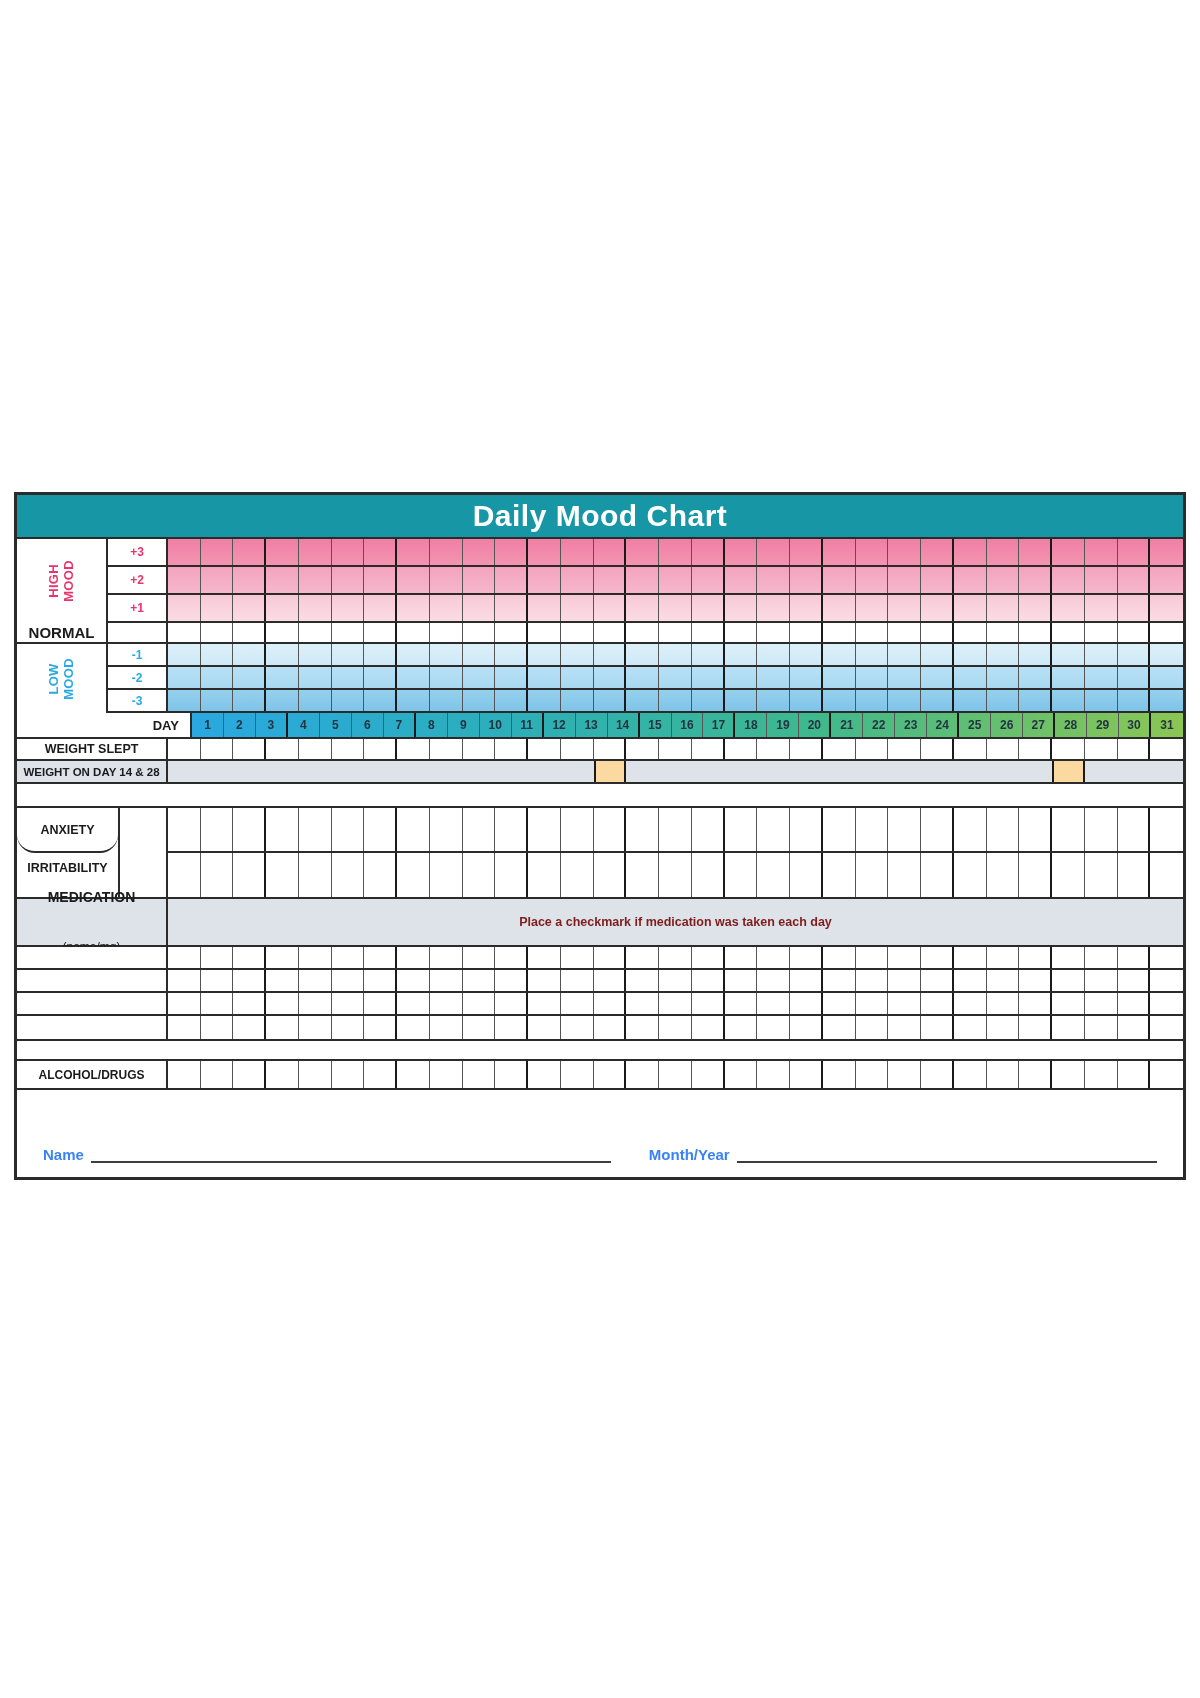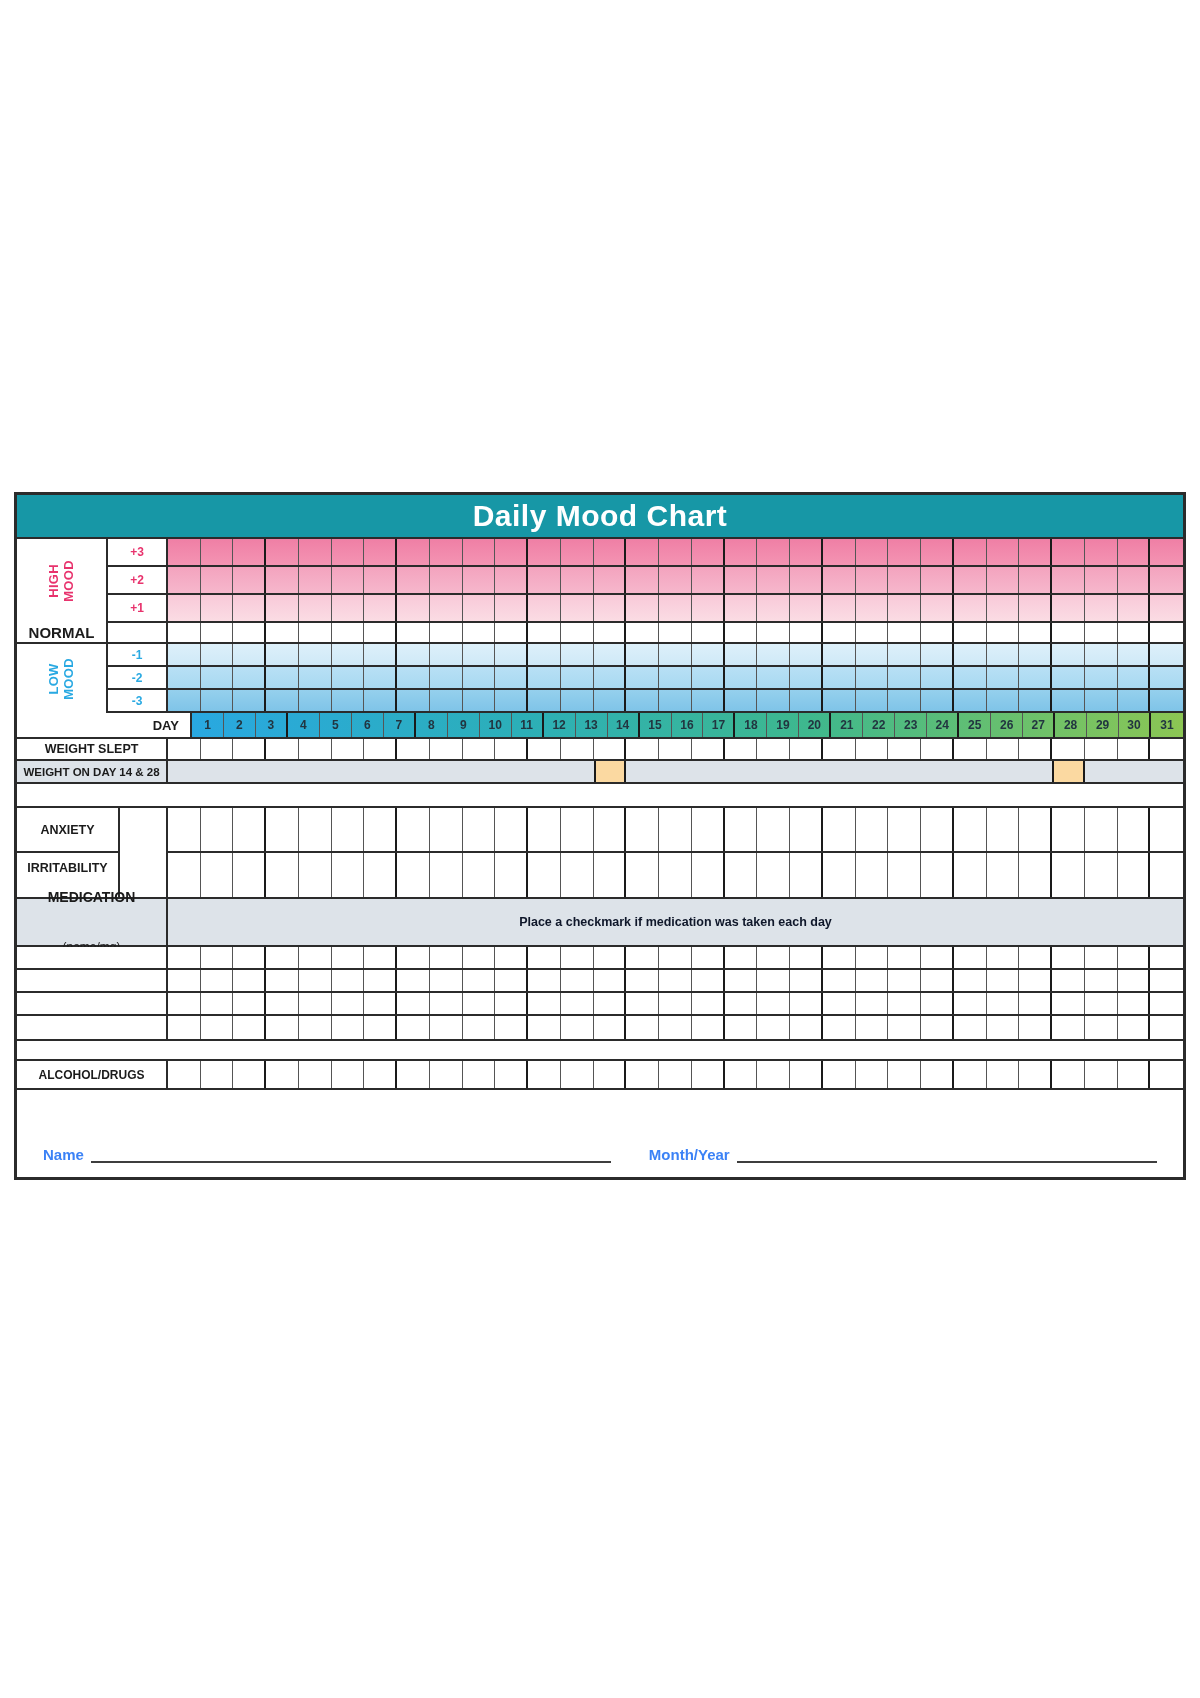--- a/index.html
+++ b/index.html
@@ -62,33 +62,33 @@
   .day-lab{justify-content:flex-end;padding-right:11px;font-size:13px;}
   .hours-lab{font-size:12.5px;}
   .weight-lab{font-size:11.5px;background:var(--panel-gray);}
   .weight-strip .dc{border-right:none;background:var(--panel-gray);}
   .weight-strip .dc.hl{background:var(--highlight-orange);
     border-left:2px solid var(--grid-major);border-right:2px solid var(--grid-major);}
 
   .anx-labels{width:103px;border-right:2px solid var(--border-dark);
     display:flex;flex-direction:column;}
   .anx-lab{flex-direction:row;display:flex;align-items:center;justify-content:center;
-    font-weight:bold;font-size:12.5px;background:#fff;}
+    font-weight:bold;font-size:12.5px;background:#fff;border-radius:18px;}
   .anx-lab.top{height:45px;border-bottom:2px solid var(--border-dark);}
   .anx-lab.bot{height:29px;}
   .anx-merged-sub{width:48px;border-right:2px solid var(--border-dark);background:#fff;}
   .anx-strips{flex:1;display:flex;flex-direction:column;}
   .anx-strips .day-strip.top{height:45px;border-bottom:2px solid var(--border-dark);flex:0 0 auto;}
   .anx-strips .day-strip.bot{height:44px;flex:0 0 auto;}
 
   .med-lab{flex-direction:column;background:var(--panel-gray);line-height:1.2;}
   .med-l1{font-size:14px;font-weight:bold;}
   .med-l2{font-size:12px;font-weight:normal;margin-top:34px;}
   .instr{flex:1;background:var(--panel-gray);display:flex;align-items:center;justify-content:center;
-    font-size:12.5px;font-weight:bold;color:#0f172a;}
+    font-size:12.5px;font-weight:bold;color:#7f1d1d;}
 
   .alc-lab{font-size:12px;}
 
   .foot{flex:1;display:flex;align-items:flex-start;padding:56px 26px 0 26px;
     font-size:15px;font-weight:bold;color:#3b82f6;}
   .foot .lbl{flex:0 0 auto;margin-right:7px;}
   .fl{border-bottom:2px solid #3d3d3d;height:17px;}
   .fl.name-line{width:520px;margin-right:38px;}
   .fl.my-line{flex:1;}
 </style>

